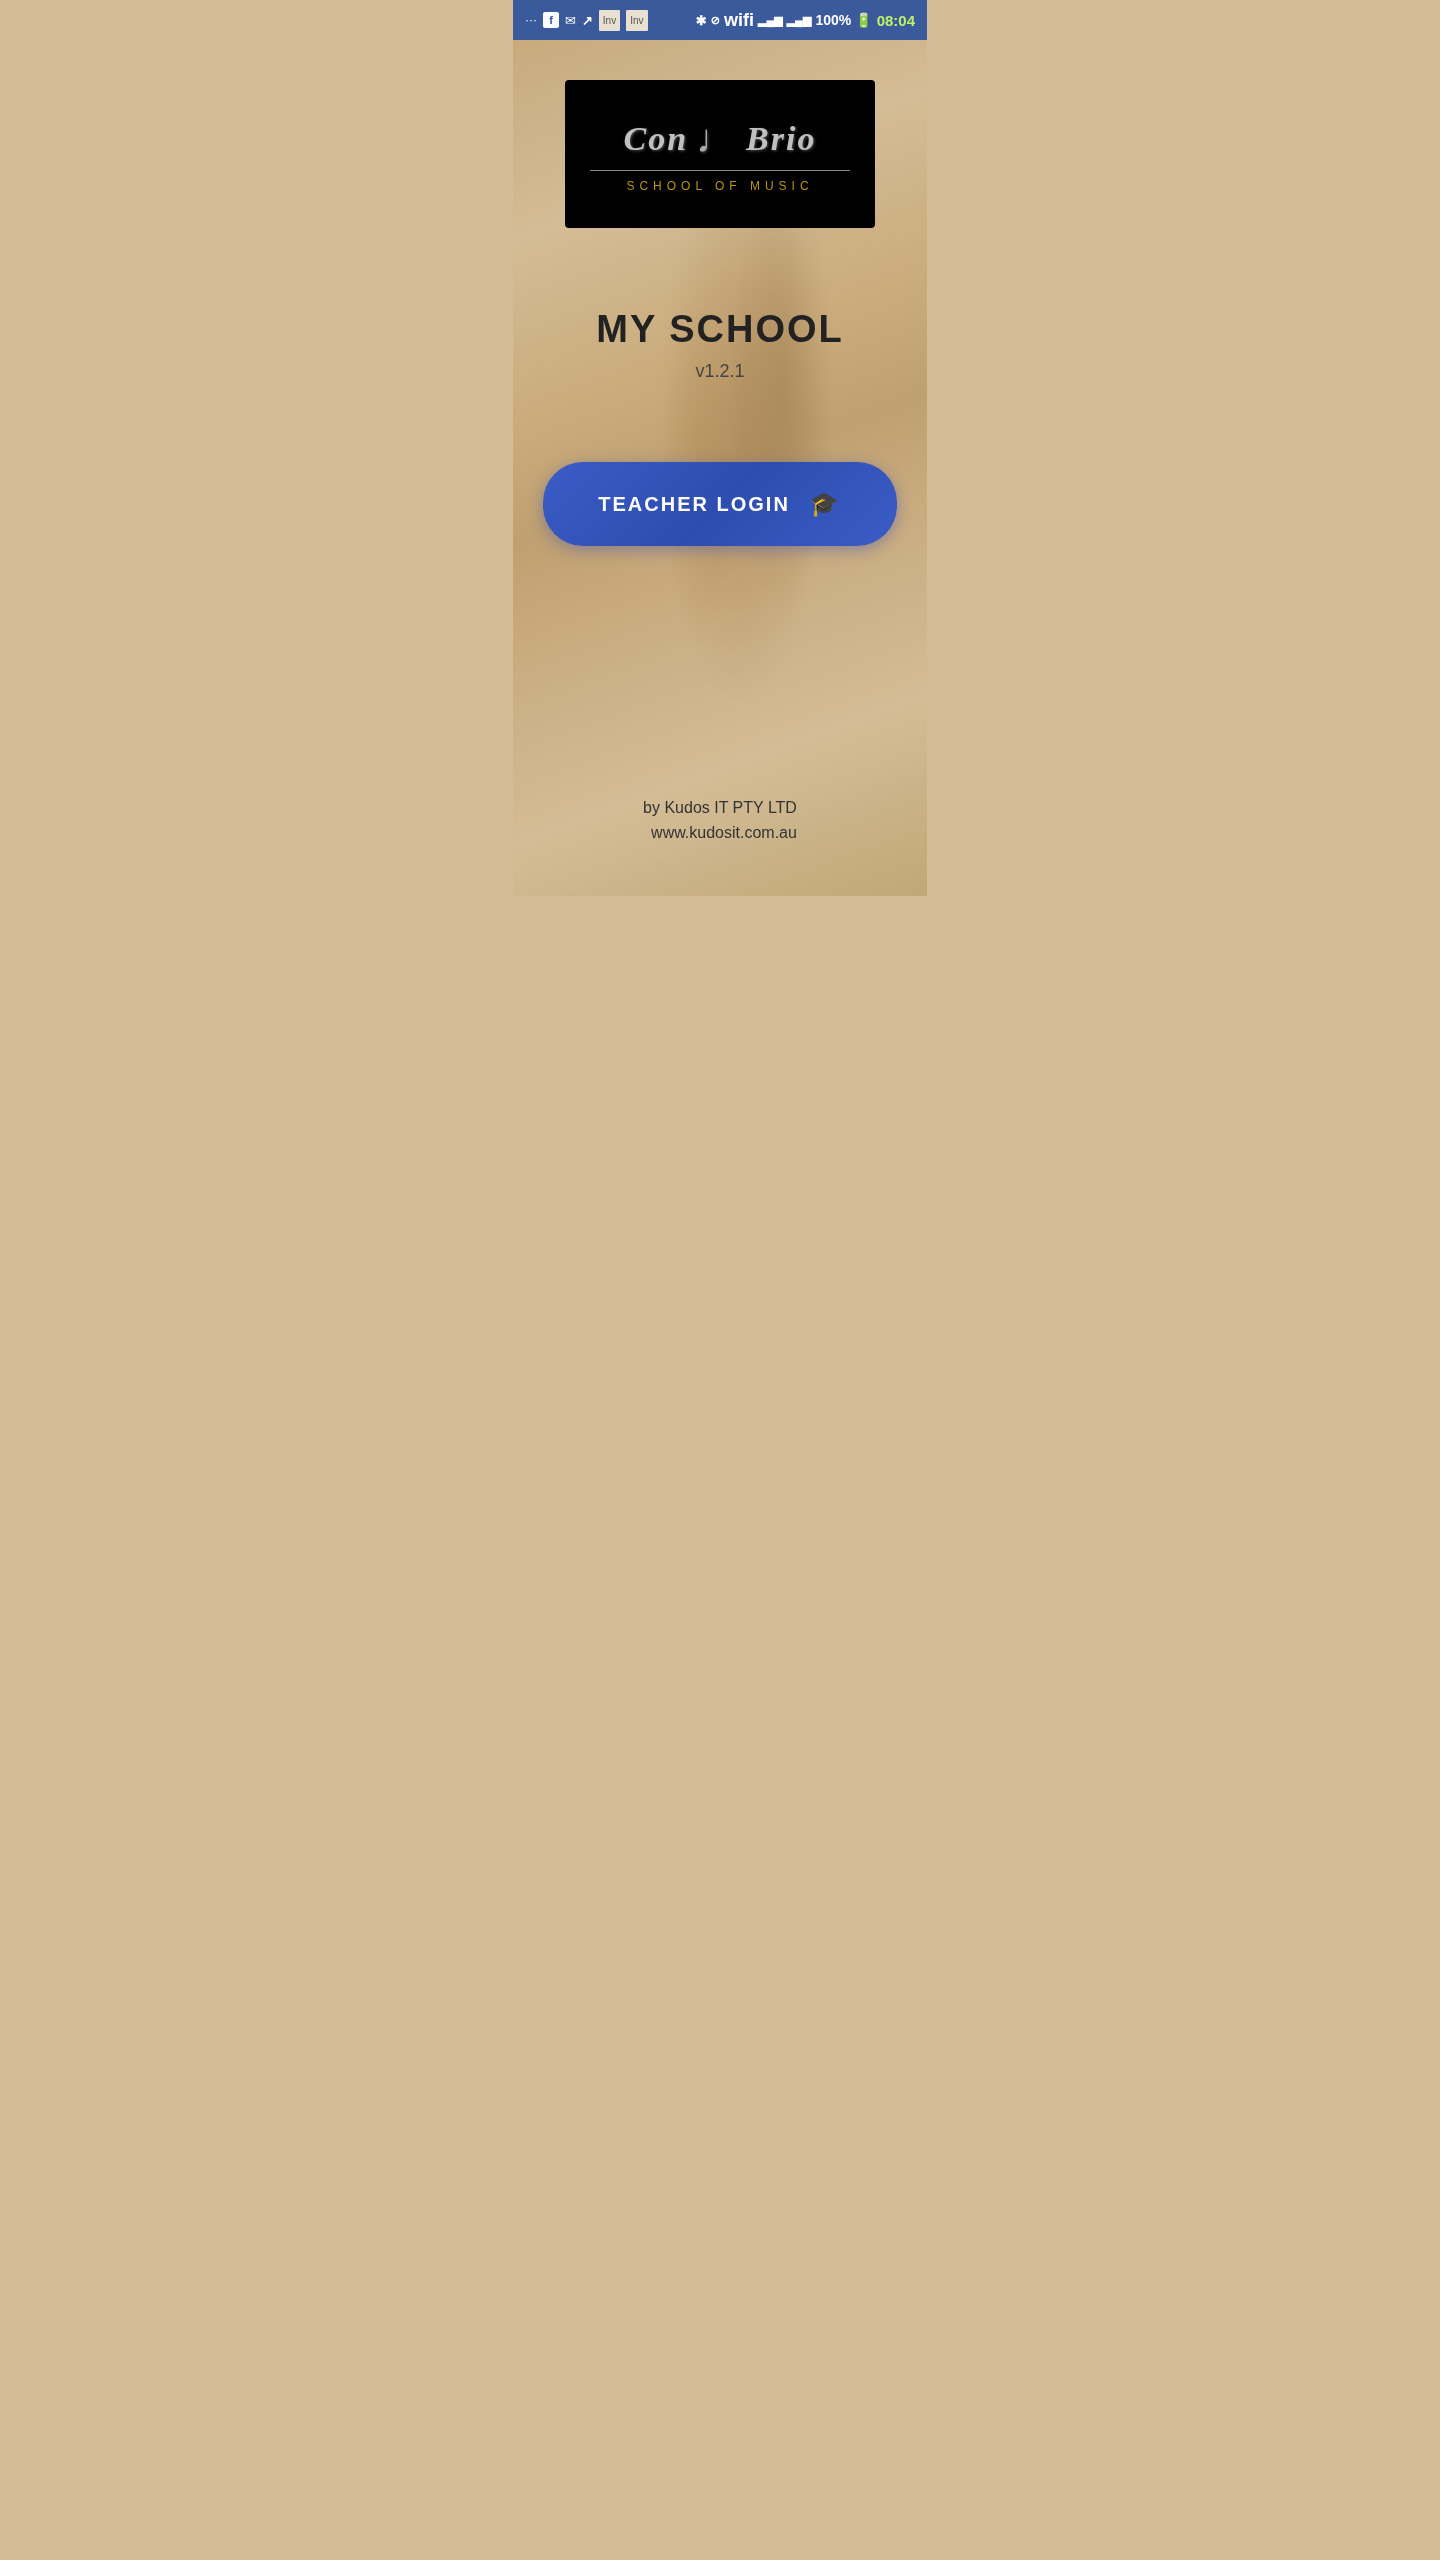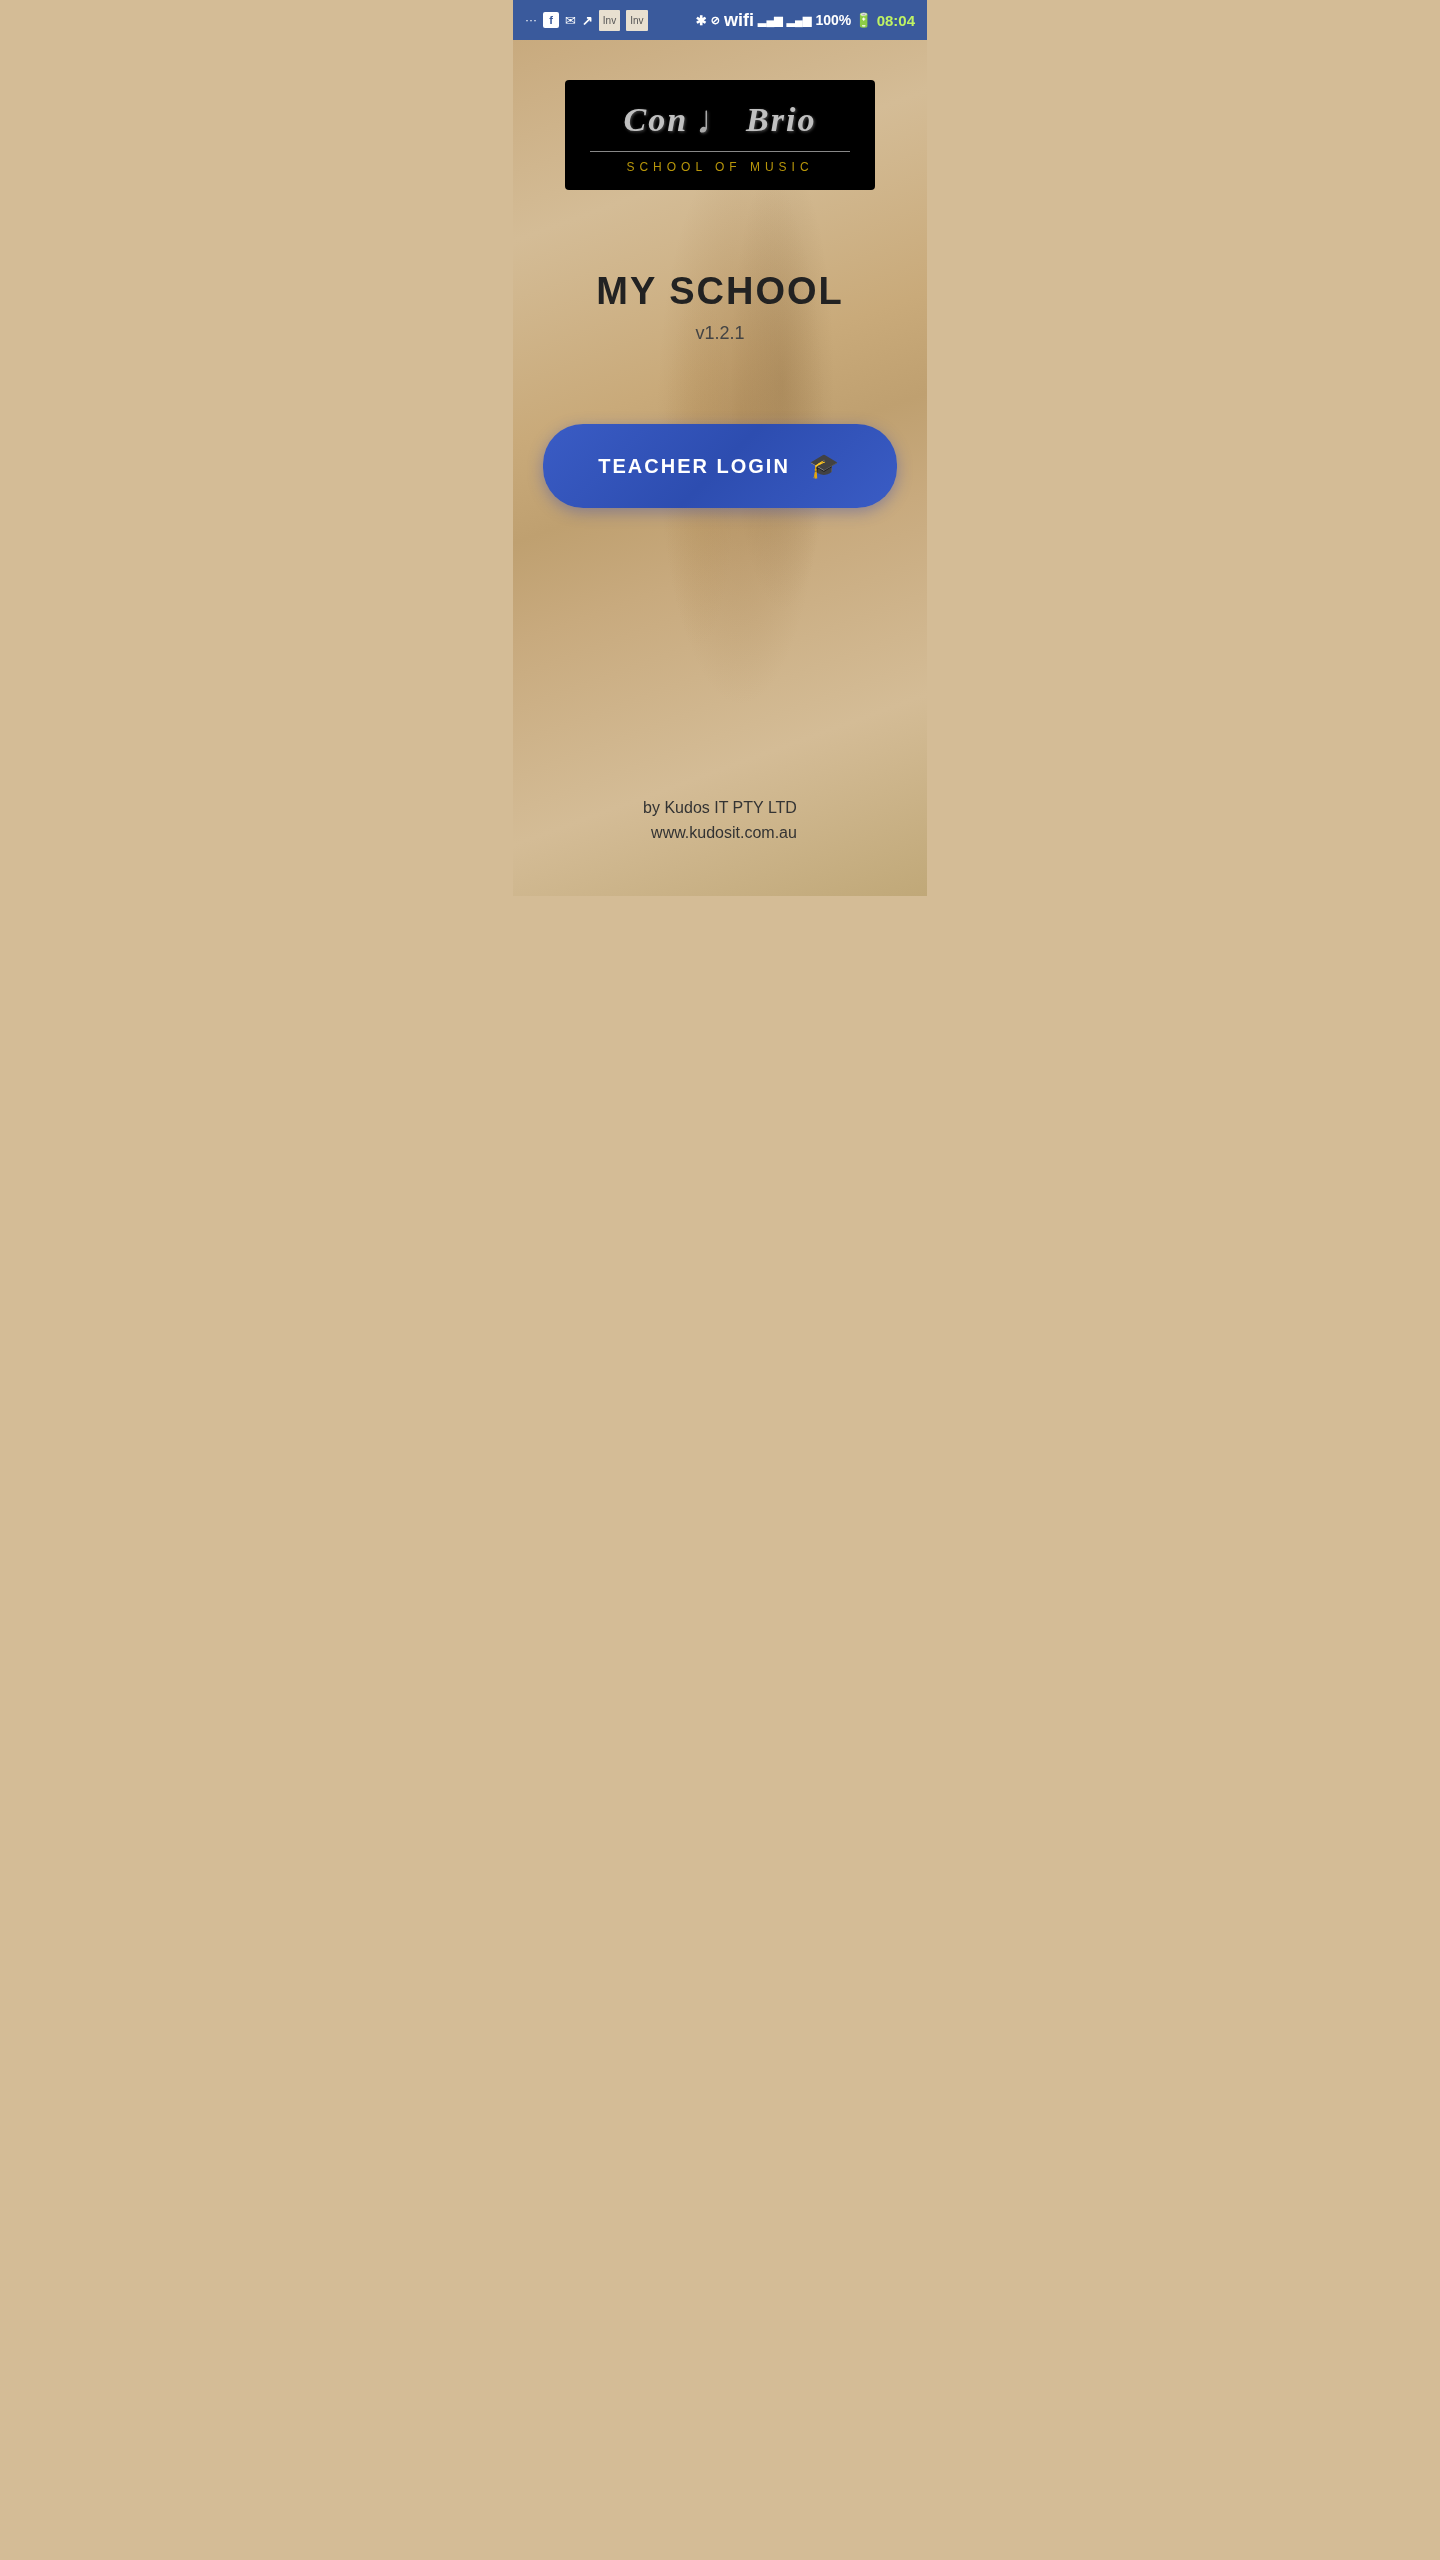--- a/index.html
+++ b/index.html
@@ -88,21 +88,21 @@
         radial-gradient(ellipse 60px 300px at 45% 50%, rgba(180,140,80,0.2) 0%, transparent 60%),
         radial-gradient(ellipse 80px 350px at 65% 40%, rgba(120,90,50,0.25) 0%, transparent 65%);
       pointer-events: none;
     }
 
     
     .logo-container {
       width: 310px;
       background-color: #000;
       border-radius: 4px;
-      padding: 16px 25px;
+      padding: 35px 25px;
       text-align: center;
       margin-bottom: 80px;
       position: relative;
       z-index: 1;
     }
 
     .logo-title {
       color: #c0c0c0;
       font-size: 34px;
       font-style: italic;

